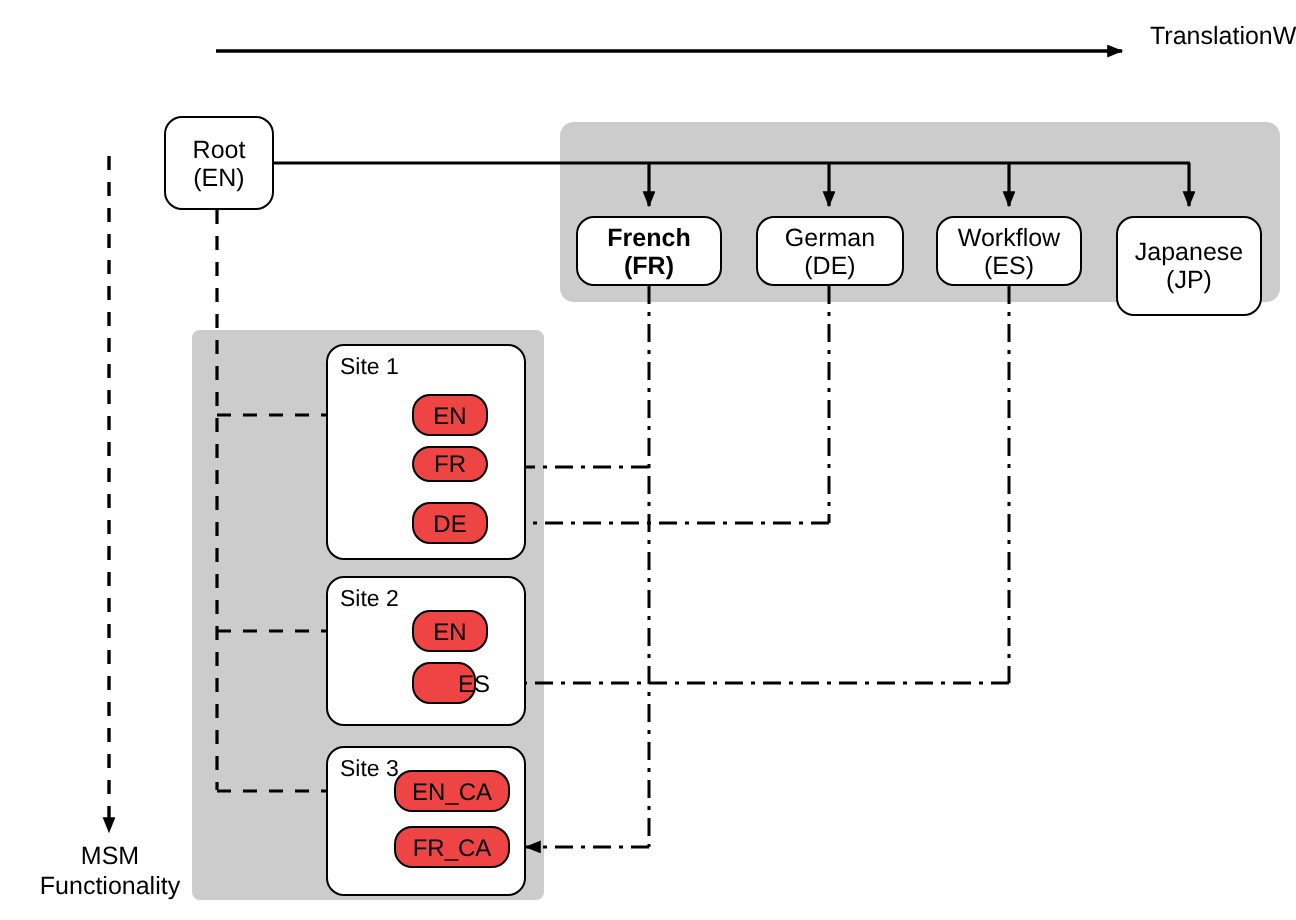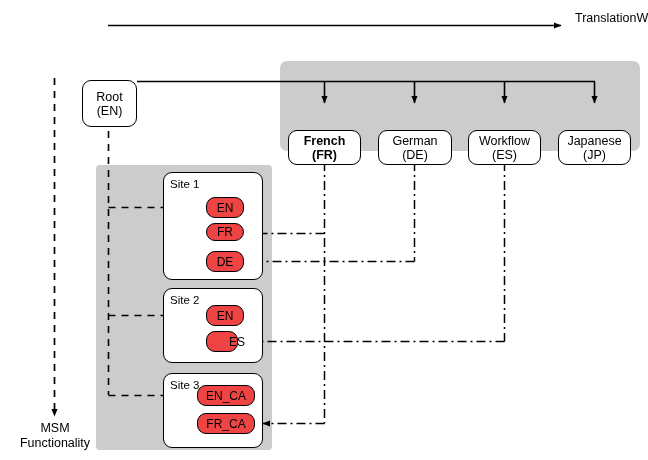--- a/index.html
+++ b/index.html
@@ -7,21 +7,21 @@
     position:relative;width:648px;height:460px;overflow:hidden;
     background:#ffffff;
     font-family:"Liberation Sans","DejaVu Sans",sans-serif;
     color:#000000;
   }
   #svg-layer{position:absolute;left:0;top:0;width:648px;height:460px;}
   .node{
     position:absolute;box-sizing:border-box;
     background:#ffffff;border:1.6px solid #000000;border-radius:9px;
     display:flex;flex-direction:column;justify-content:center;
-    font-size:12.5px;line-height:14px;text-align:center;margin-top:22px;
+    font-size:12.5px;line-height:14px;text-align:center;
   }
   .node .ln{display:block;white-space:nowrap;}
   .pill{
     position:absolute;box-sizing:border-box;
     background:#ef4444;border:1.6px solid #000000;border-radius:9px;
     display:flex;align-items:center;justify-content:center;
     font-size:12px;line-height:12px;white-space:nowrap;
   }
   .group-box{
     position:absolute;box-sizing:border-box;
@@ -105,21 +105,21 @@
     <span class="ln">(FR)</span>
   </div>
   <div class="node" style="left:378px;top:108px;width:74px;height:35px;">
     <span class="ln">German</span>
     <span class="ln">(DE)</span>
   </div>
   <div class="node" style="left:468px;top:108px;width:73px;height:35px;">
     <span class="ln">Workflow</span>
     <span class="ln">(ES)</span>
   </div>
-  <div class="node" style="left:558px;top:108px;width:73px;height:35px;">
+  <div class="node" style="left:558px;top:108px;width:73px;height:50px;">
     <span class="ln">Japanese</span>
     <span class="ln">(JP)</span>
   </div>
 
   <div class="group-box" style="left:163px;top:172px;width:100px;height:108px;"></div>
   <div class="group-title" style="left:170px;top:178px;">Site 1</div>
   <div class="pill" style="left:206px;top:197px;width:38px;height:21px;">EN</div>
   <div class="pill" style="left:206px;top:223px;width:38px;height:18px;">FR</div>
   <div class="pill" style="left:206px;top:251px;width:38px;height:21px;">DE</div>
 

